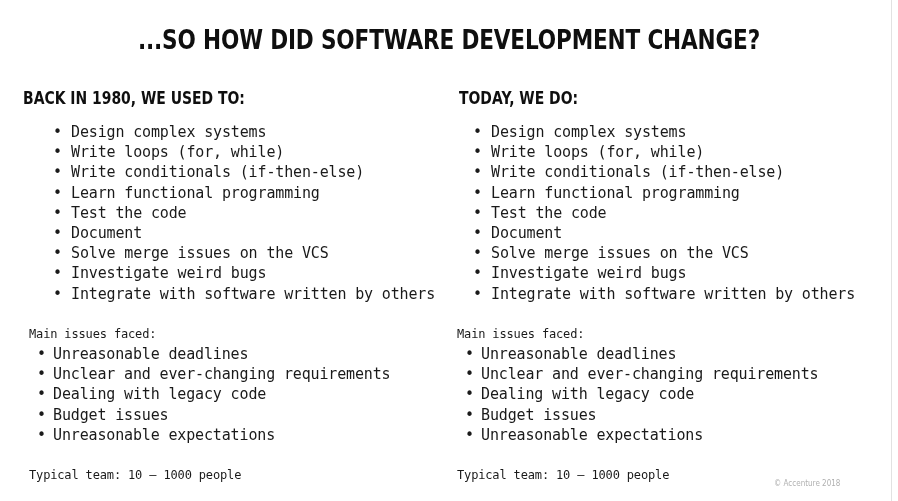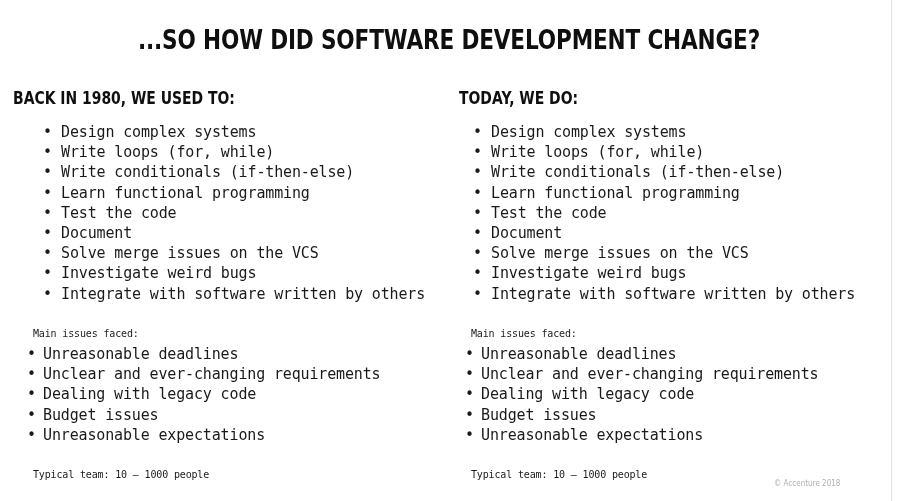--- a/index.html
+++ b/index.html
@@ -41,21 +41,21 @@
     letter-spacing: -0.2px;
     color: #0f0f0f;
     transform: scaleX(0.80);
     transform-origin: 50% 50%;
     white-space: nowrap;
   }
   .column {
     position: absolute;
     top: 88px;
   }
-  .col-left  { left: 13px;  width: 440px; }
+  .col-left  { left: 23px;  width: 440px; }
   .col-right { left: 451px; width: 420px; }
   .col-head {
     font-family: "DejaVu Sans", "Liberation Sans", sans-serif;
     font-weight: bold;
     font-size: 17px;
     color: #0f0f0f;
     transform: scaleX(0.82);
     transform-origin: 0 50%;
     white-space: nowrap;
     margin: 0 0 14px 0;
@@ -88,25 +88,24 @@
   .list-issues { padding-left: 8px; }
   .list-issues li { padding-left: 16px; }
   .list-issues li .bullet {
     position: absolute;
     left: 0;
     top: 0;
   }
   .col-right .list-issues { padding-left: 8px; }
   .bullet { color: #1a1a1a; font-size: 15px; }
   .plain-line {
-    font-size: 10px;
+    font-size: 12px;
     line-height: 20.2px;
     white-space: nowrap;
     letter-spacing: -0.15px;
-    margin-left: 14px;
   }
   .section-issues { margin-top: 20px; padding-left: 6px; }
   .col-right .section-issues { padding-left: 6px; }
   .section-team { margin-top: 20px; padding-left: 6px; }
   .col-right .section-team { padding-left: 6px; }
   .watermark {
     position: absolute;
     left: 774px;
     top: 478px;
     font-family: "DejaVu Sans", "Liberation Sans", sans-serif;

